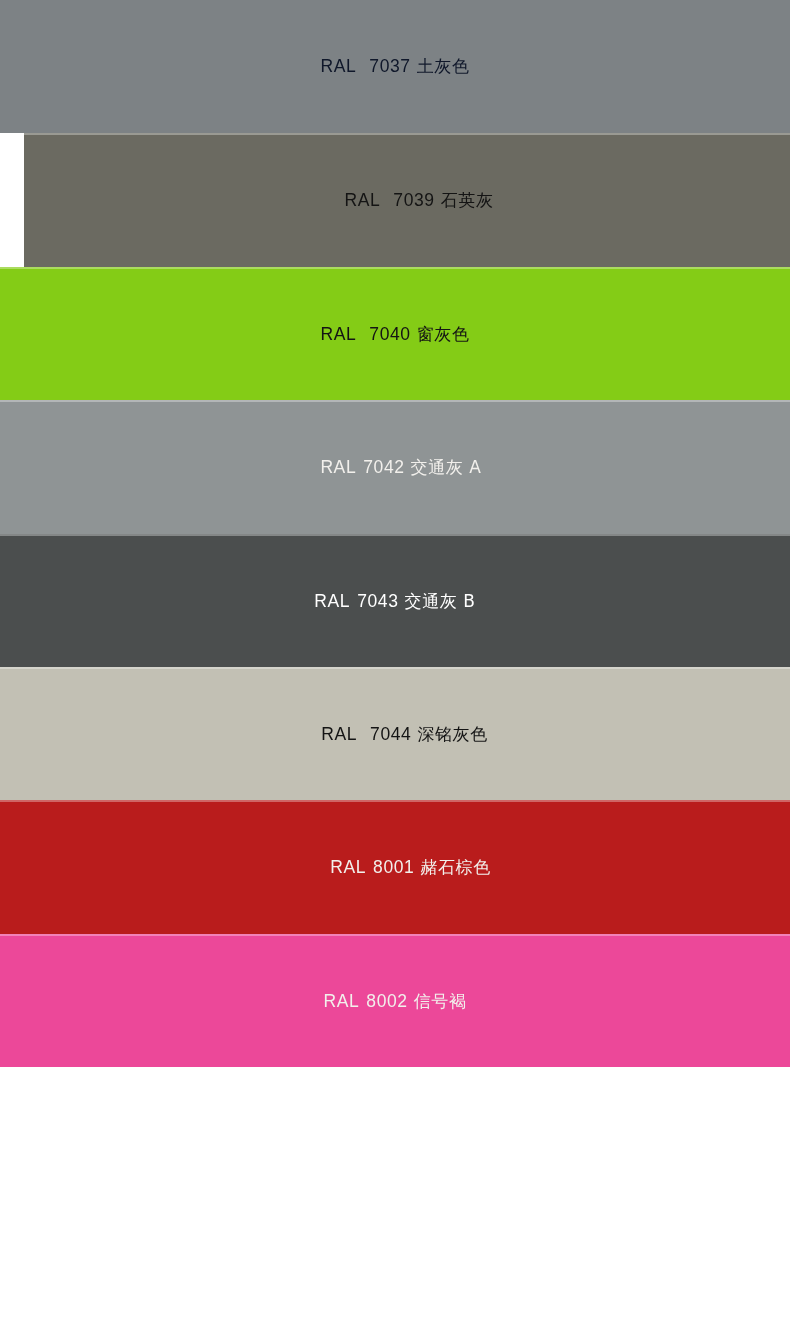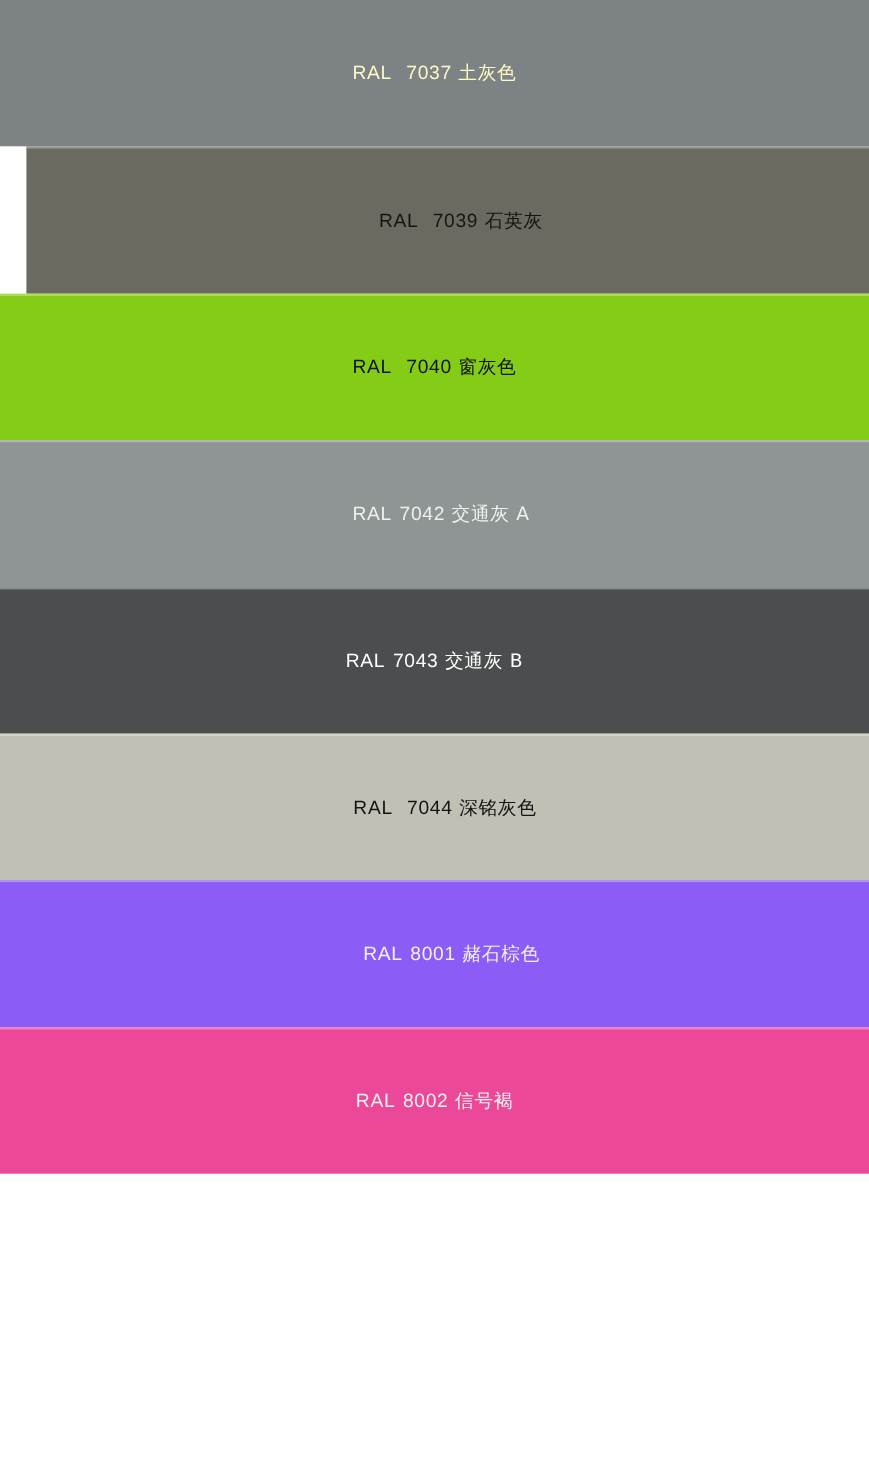--- a/index.html
+++ b/index.html
@@ -54,36 +54,36 @@
   .gap-narrow { display: inline-block; width: 7px; }
   .gap-name { display: inline-block; width: 6px; }
   .dark-text { color: #141414; }
   .light-text { color: #f2f0ec; }
 </style>
 </head>
 <body style="background: rgb(255, 255, 255);">
 
 <div id="swatch-list" style="width: 790px; height: 1334px;">
     <div class="swatch" style="background: rgb(125, 130, 133); flex-basis: 133.4px; height: 133.4px;">
-      <div class="swatch-label dark-text" style="color: #fef9c3;"><span class="ral-prefix">RAL</span><span class="gap-wide"></span><span class="ral-code">7037</span><span class="gap-name"></span><span class="ral-name">土灰色</span></div>
+      <div class="swatch-label dark-text" style="color: #0f172a;"><span class="ral-prefix">RAL</span><span class="gap-wide"></span><span class="ral-code">7037</span><span class="gap-name"></span><span class="ral-name">土灰色</span></div>
     </div>
     <div class="swatch" style="background: rgb(107, 106, 97); flex-basis: 133.4px; height: 133.4px; border-top: 2px solid rgba(255, 255, 255, 0.32); margin-left: 24px;">
       <div class="swatch-label dark-text" style="color: rgb(20, 20, 20);"><span class="ral-prefix">RAL</span><span class="gap-wide"></span><span class="ral-code">7039</span><span class="gap-name"></span><span class="ral-name">石英灰</span></div>
     </div>
     <div class="swatch" style="background: #84cc16; flex-basis: 133.4px; height: 133.4px; border-top: 2px solid rgba(255, 255, 255, 0.32);">
       <div class="swatch-label dark-text" style="color: rgb(20, 20, 20);"><span class="ral-prefix">RAL</span><span class="gap-wide"></span><span class="ral-code">7040</span><span class="gap-name"></span><span class="ral-name">窗灰色</span></div>
     </div>
     <div class="swatch" style="background: rgb(143, 148, 149); flex-basis: 133.4px; height: 133.4px; border-top: 2px solid rgba(255, 255, 255, 0.32); padding-left: 12px;">
       <div class="swatch-label light-text" style="color: rgb(242, 240, 236);"><span class="ral-prefix">RAL</span><span class="gap-narrow"></span><span class="ral-code">7042</span><span class="gap-name"></span><span class="ral-name">交通灰 A</span></div>
     </div>
     <div class="swatch" style="background: rgb(75, 78, 78); flex-basis: 133.4px; height: 133.4px; border-top: 2px solid rgba(255, 255, 255, 0.32);">
       <div class="swatch-label light-text" style="color: #ffffff;"><span class="ral-prefix">RAL</span><span class="gap-narrow"></span><span class="ral-code">7043</span><span class="gap-name"></span><span class="ral-name">交通灰 B</span></div>
     </div>
     <div class="swatch" style="background: rgb(194, 192, 180); flex-basis: 133.4px; height: 133.4px; border-top: 2px solid rgba(255, 255, 255, 0.32); padding-left: 19px;">
       <div class="swatch-label dark-text" style="color: rgb(20, 20, 20);"><span class="ral-prefix">RAL</span><span class="gap-wide"></span><span class="ral-code">7044</span><span class="gap-name"></span><span class="ral-name">深铭灰色</span></div>
     </div>
-    <div class="swatch" style="background: #8b5cf6; flex-basis: 133.4px; height: 133.4px; border-top: 2px solid rgba(255, 255, 255, 0.32); padding-left: 31px;">
+    <div class="swatch" style="background: #b91c1c; flex-basis: 133.4px; height: 133.4px; border-top: 2px solid rgba(255, 255, 255, 0.32); padding-left: 31px;">
       <div class="swatch-label light-text" style="color: rgb(242, 240, 236);"><span class="ral-prefix">RAL</span><span class="gap-narrow"></span><span class="ral-code">8001</span><span class="gap-name"></span><span class="ral-name">赭石棕色</span></div>
     </div>
     <div class="swatch" style="background: #ec4899; flex-basis: 133.4px; height: 133.4px; border-top: 2px solid rgba(255, 255, 255, 0.32); text-align: right;">
       <div class="swatch-label light-text" style="color: rgb(242, 240, 236);"><span class="ral-prefix">RAL</span><span class="gap-narrow"></span><span class="ral-code">8002</span><span class="gap-name"></span><span class="ral-name">信号褐</span></div>
     </div>
   </div>
 
 </body></html>

